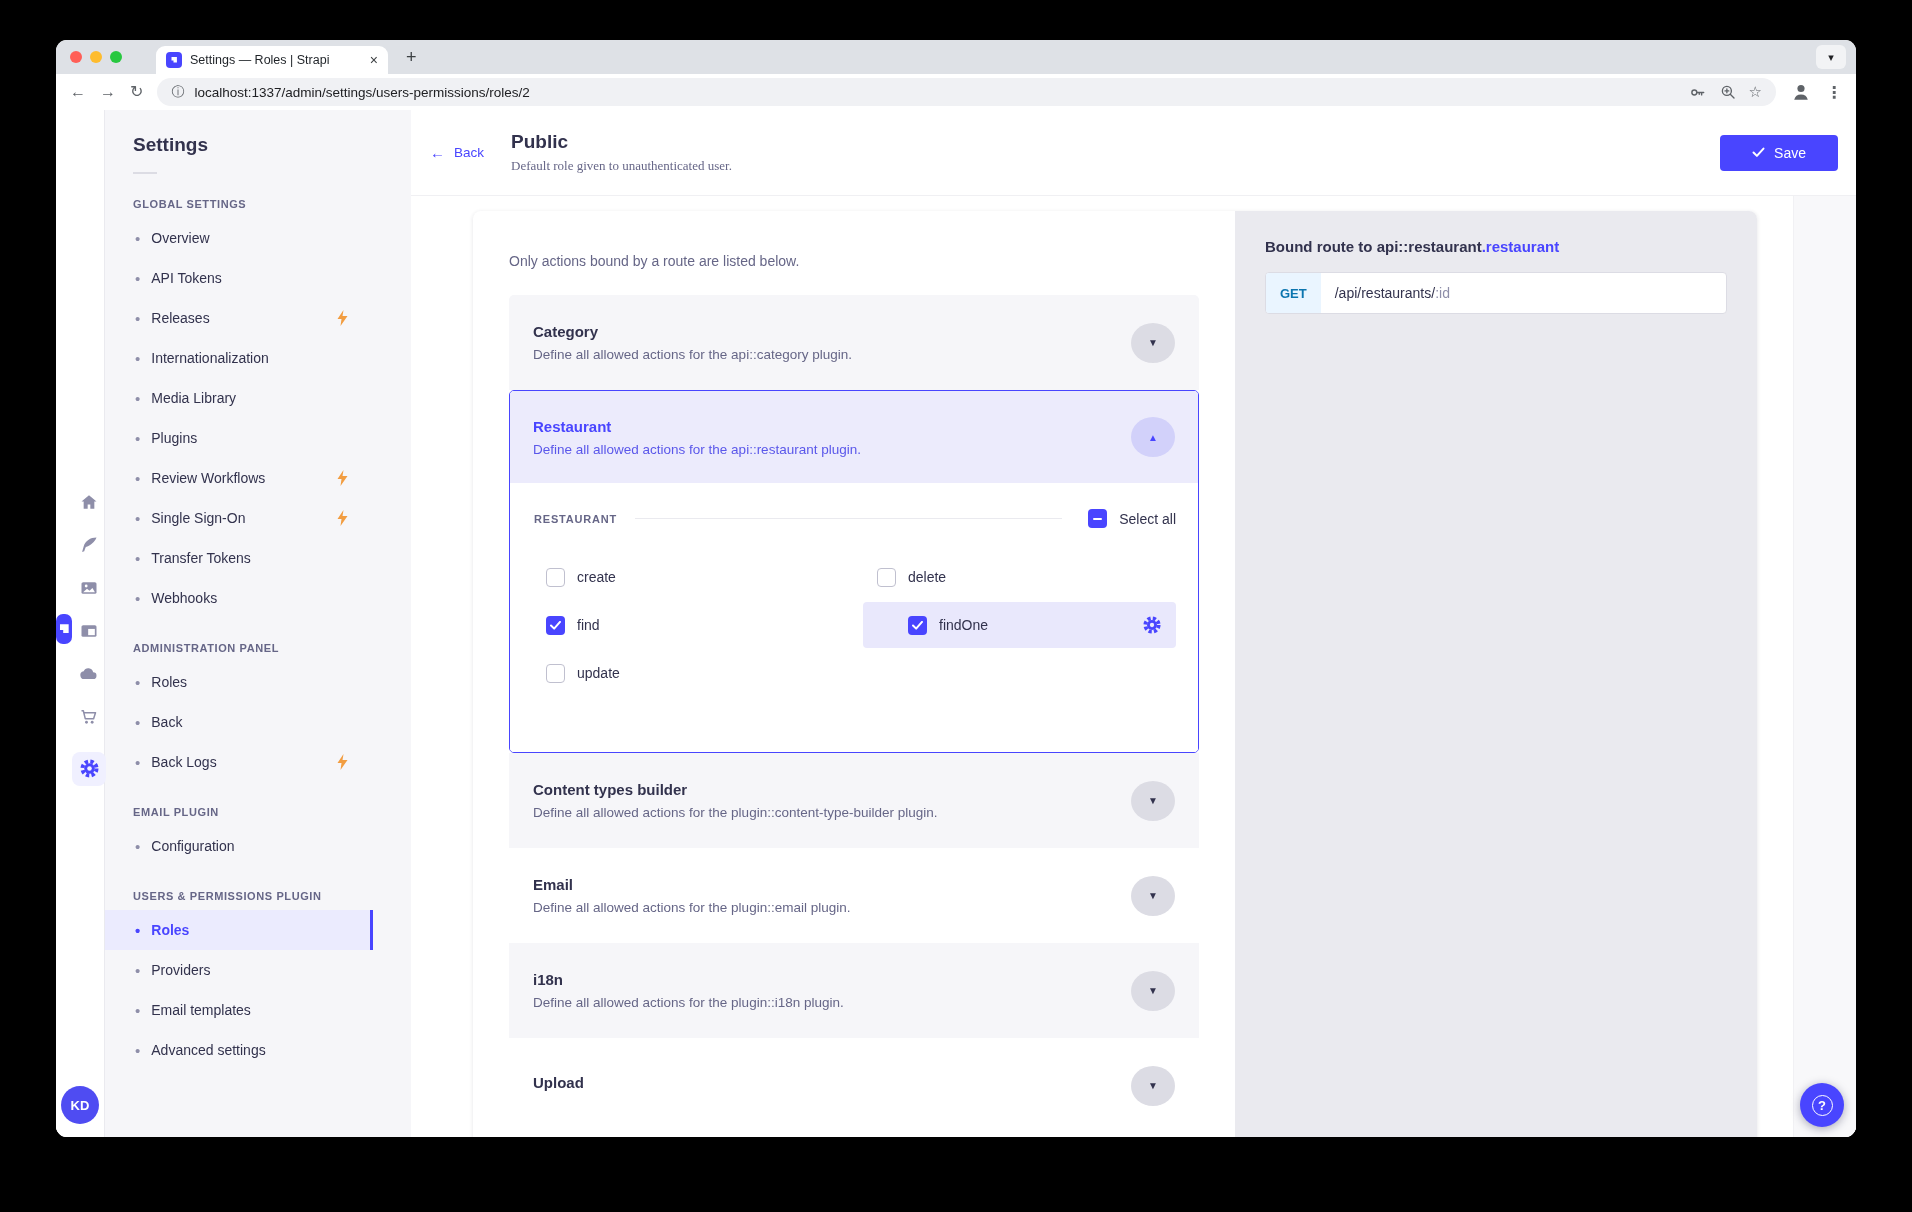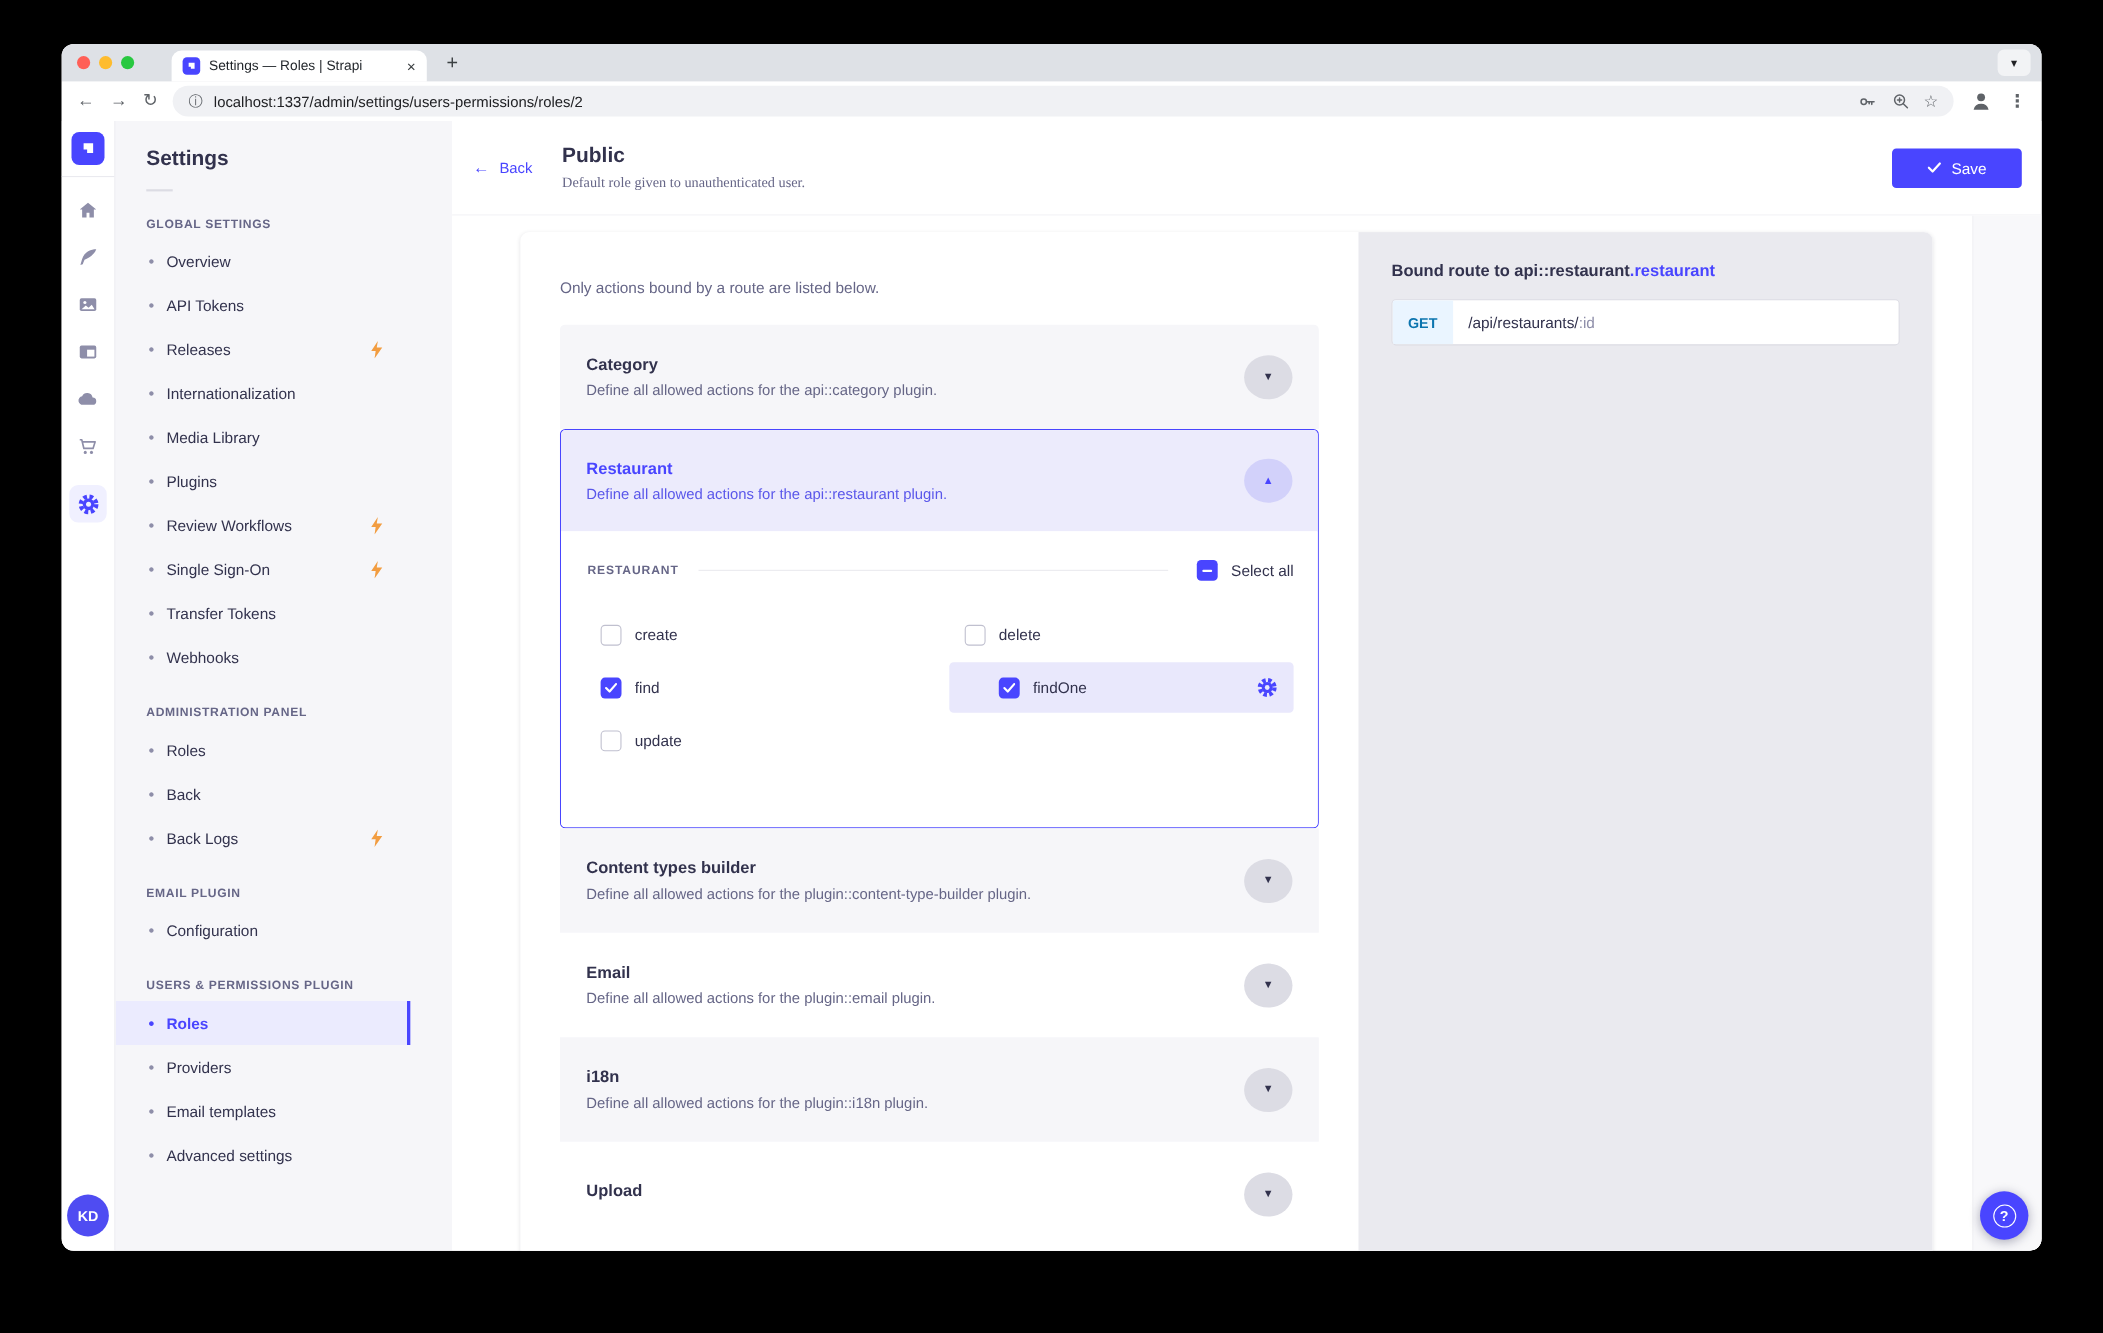--- a/index.html
+++ b/index.html
@@ -29,21 +29,21 @@
   .omnibox{flex:1;height:28px;background:#f0f1f4;border-radius:14px;display:flex;align-items:center;
     padding:0 14px;gap:10px;min-width:0;}
   .omni-info{color:#5f6368;font-size:13px;}
   .omni-url{font-size:13.5px;color:#202124;flex:1;white-space:nowrap;overflow:hidden;}
   .omni-icons{display:flex;gap:12px;align-items:center;color:#5f6368;}
   .star{font-size:15px;}
   .toolbar-right{display:flex;align-items:center;gap:14px;color:#5f6368;}
   .dots{font-size:16px;font-weight:bold;}
   
   .page{flex:1;display:flex;min-height:0;background:#fff;}
-  .rail{width:49px;background:#fff;border-right:1px solid #eaeaef;display:flex;flex-direction:column;
+  .rail{width:49px;background:#fff;border-right:1px solid #eaeaef;display:flex;
     align-items:center;padding-top:10px;position:relative;flex:none;}
   .rail-logo{width:30px;height:30px;border-radius:7px;background:#4945ff;display:flex;
     align-items:center;justify-content:center;cursor:pointer;}
   .rail-sep{width:100%;border-bottom:1px solid #eaeaef;margin-top:10px;}
   .rail-icons{display:flex;flex-direction:column;gap:23px;align-items:center;margin-top:20px;}
   .rail-ic{cursor:pointer;display:flex;}
   .rail-gear{width:34px;height:34px;border-radius:8px;background:#f0f0ff;display:flex;
     align-items:center;justify-content:center;cursor:pointer;margin-top:2px;}
   .rail-avatar{position:absolute;bottom:13px;left:50%;transform:translateX(-50%);width:38px;height:38px;
     border-radius:50%;background:#4f4cf2;color:#fff;font-size:13px;font-weight:bold;

